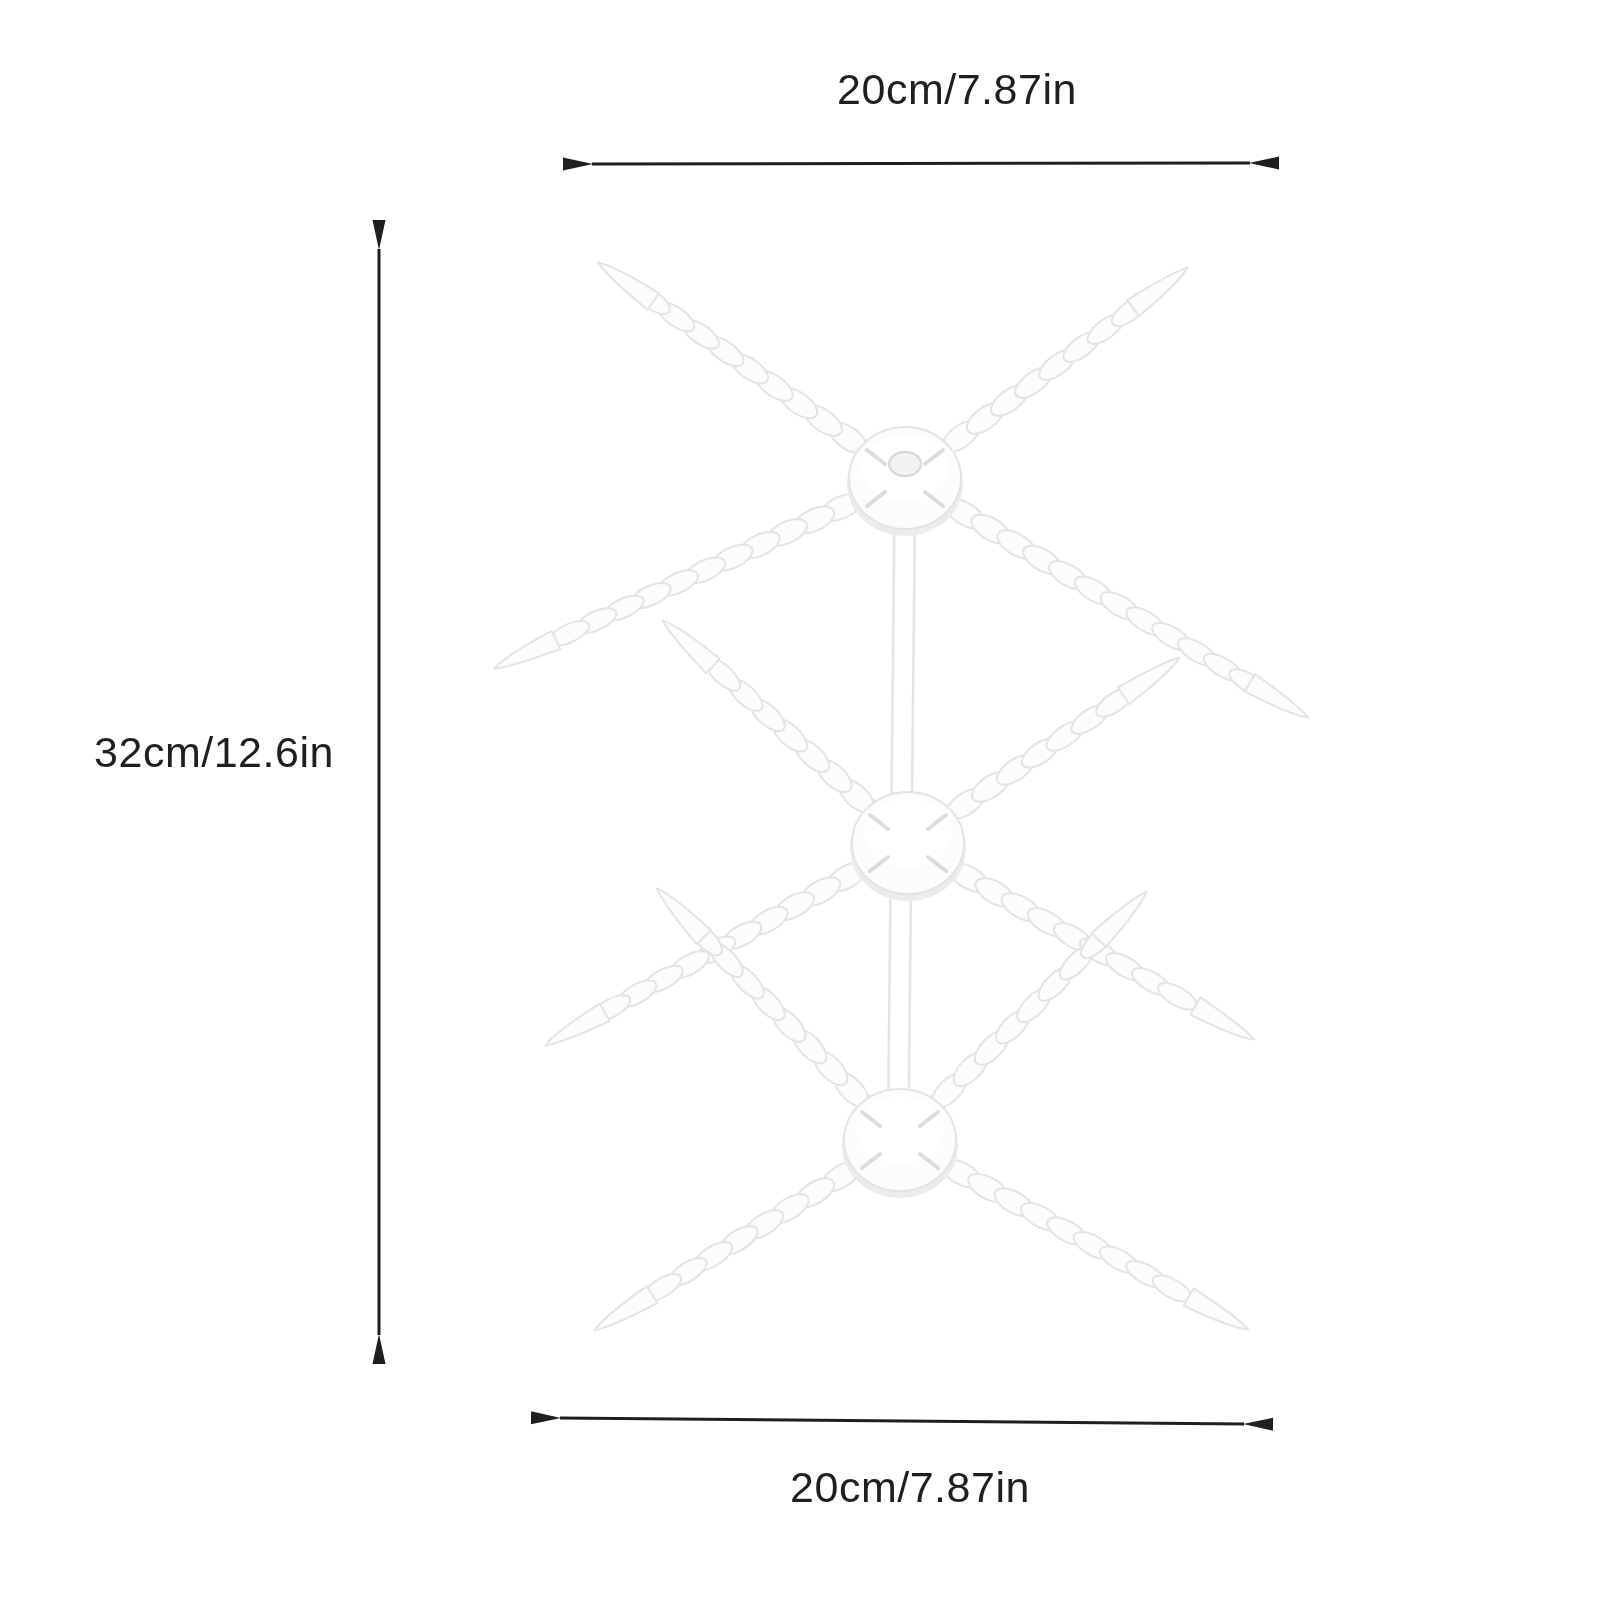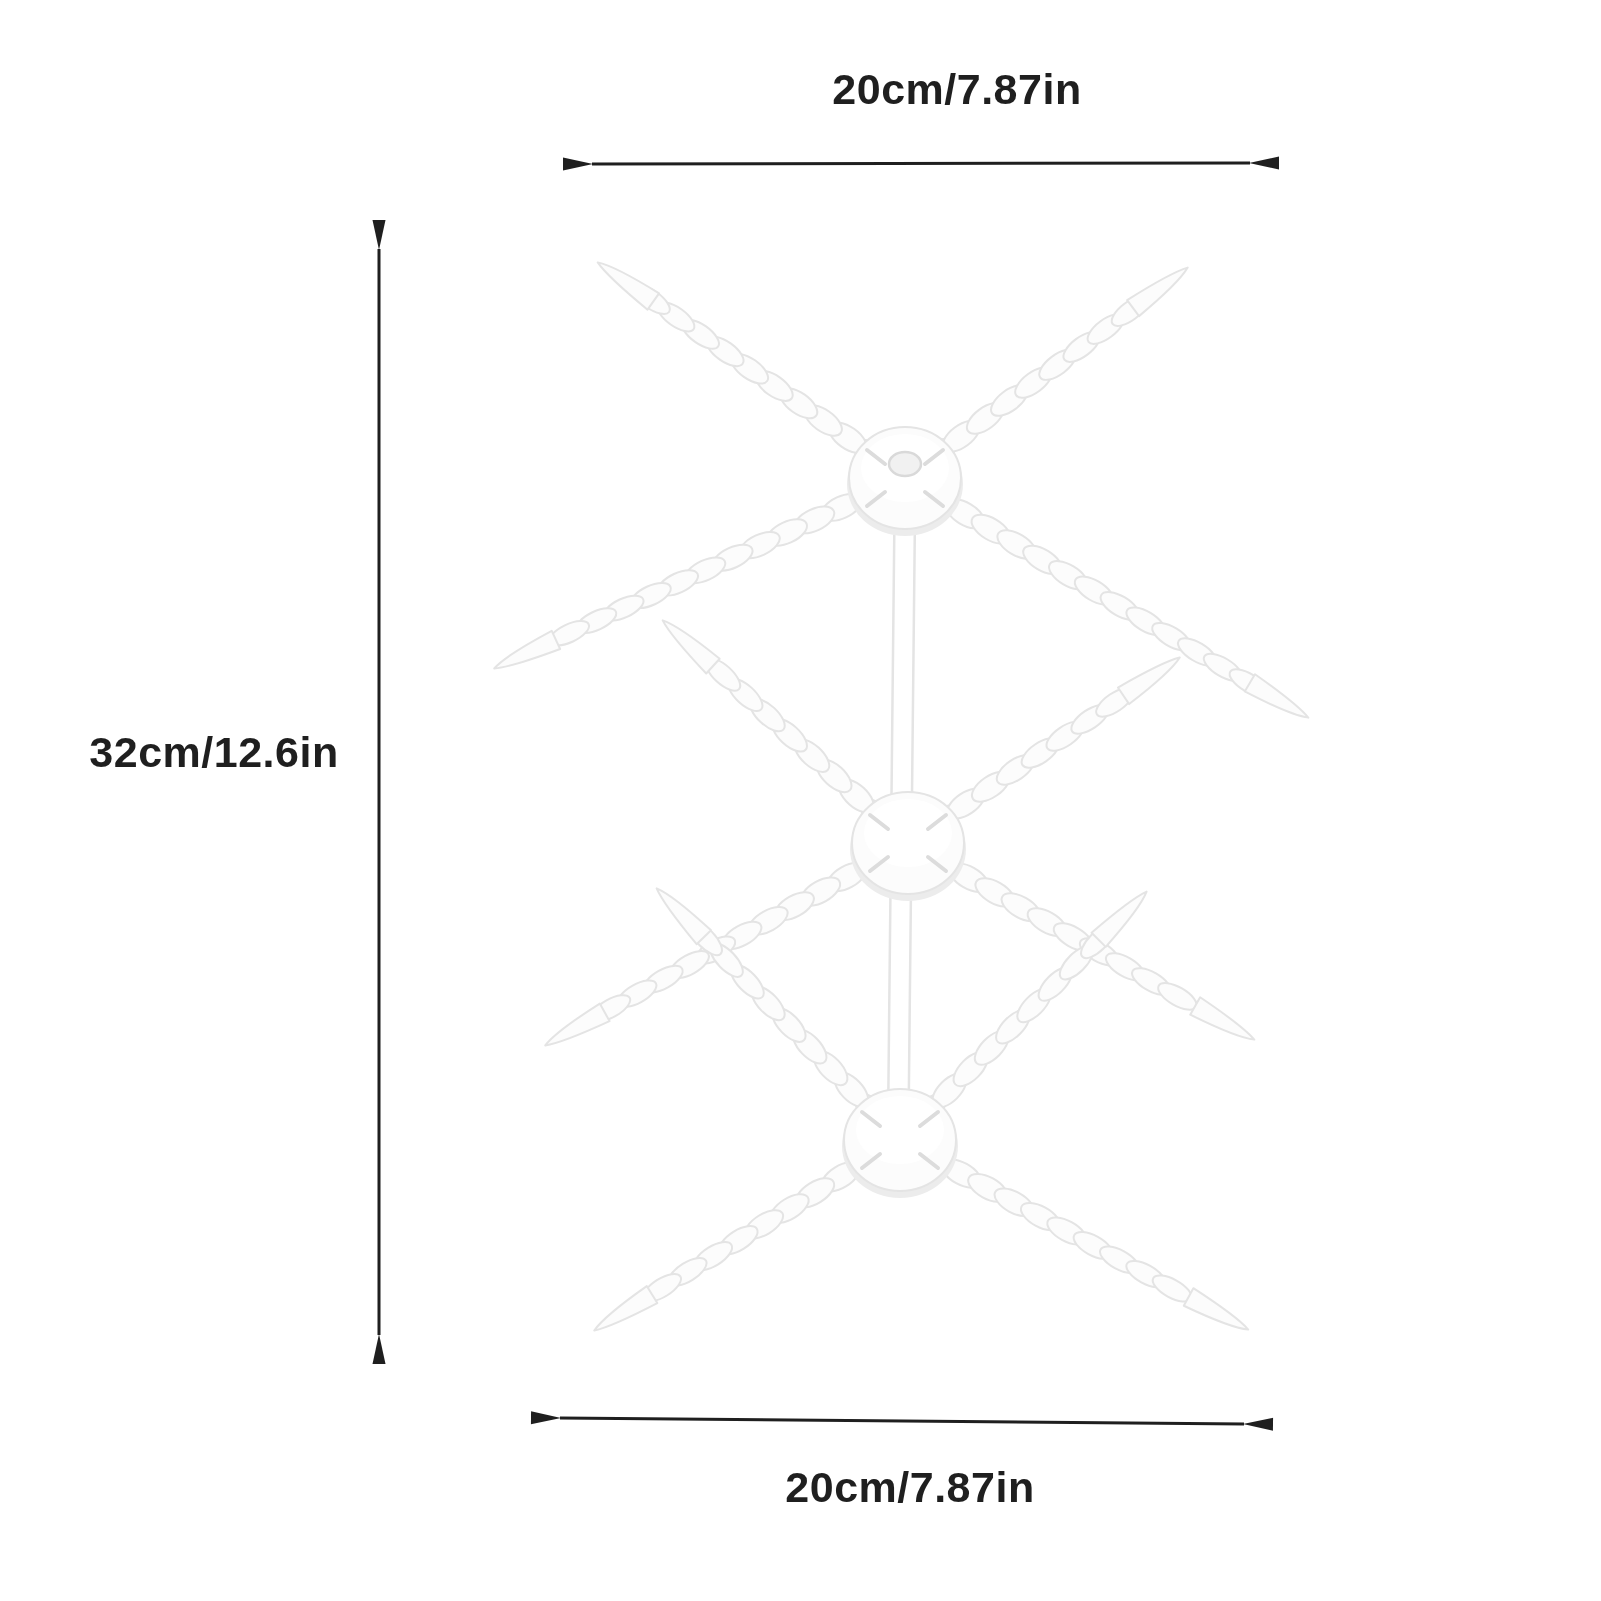--- a/index.html
+++ b/index.html
@@ -2,21 +2,20 @@
 <html><head>
 <meta charset="utf-8">
 <style>
   html,body{margin:0;padding:0;background:#ffffff;}
   .canvas{
     position:relative;
     width:1601px;height:1601px;
     background:#ffffff;
     font-family:"Liberation Sans", sans-serif;
     overflow:hidden;
-    font-weight:bold;
   }
   svg{display:block;}
   .dim-text{
     font-family:"Liberation Sans", sans-serif;
     font-size:43px;
     letter-spacing:0.5px;
   }
 </style>
 </head>
 <body>

